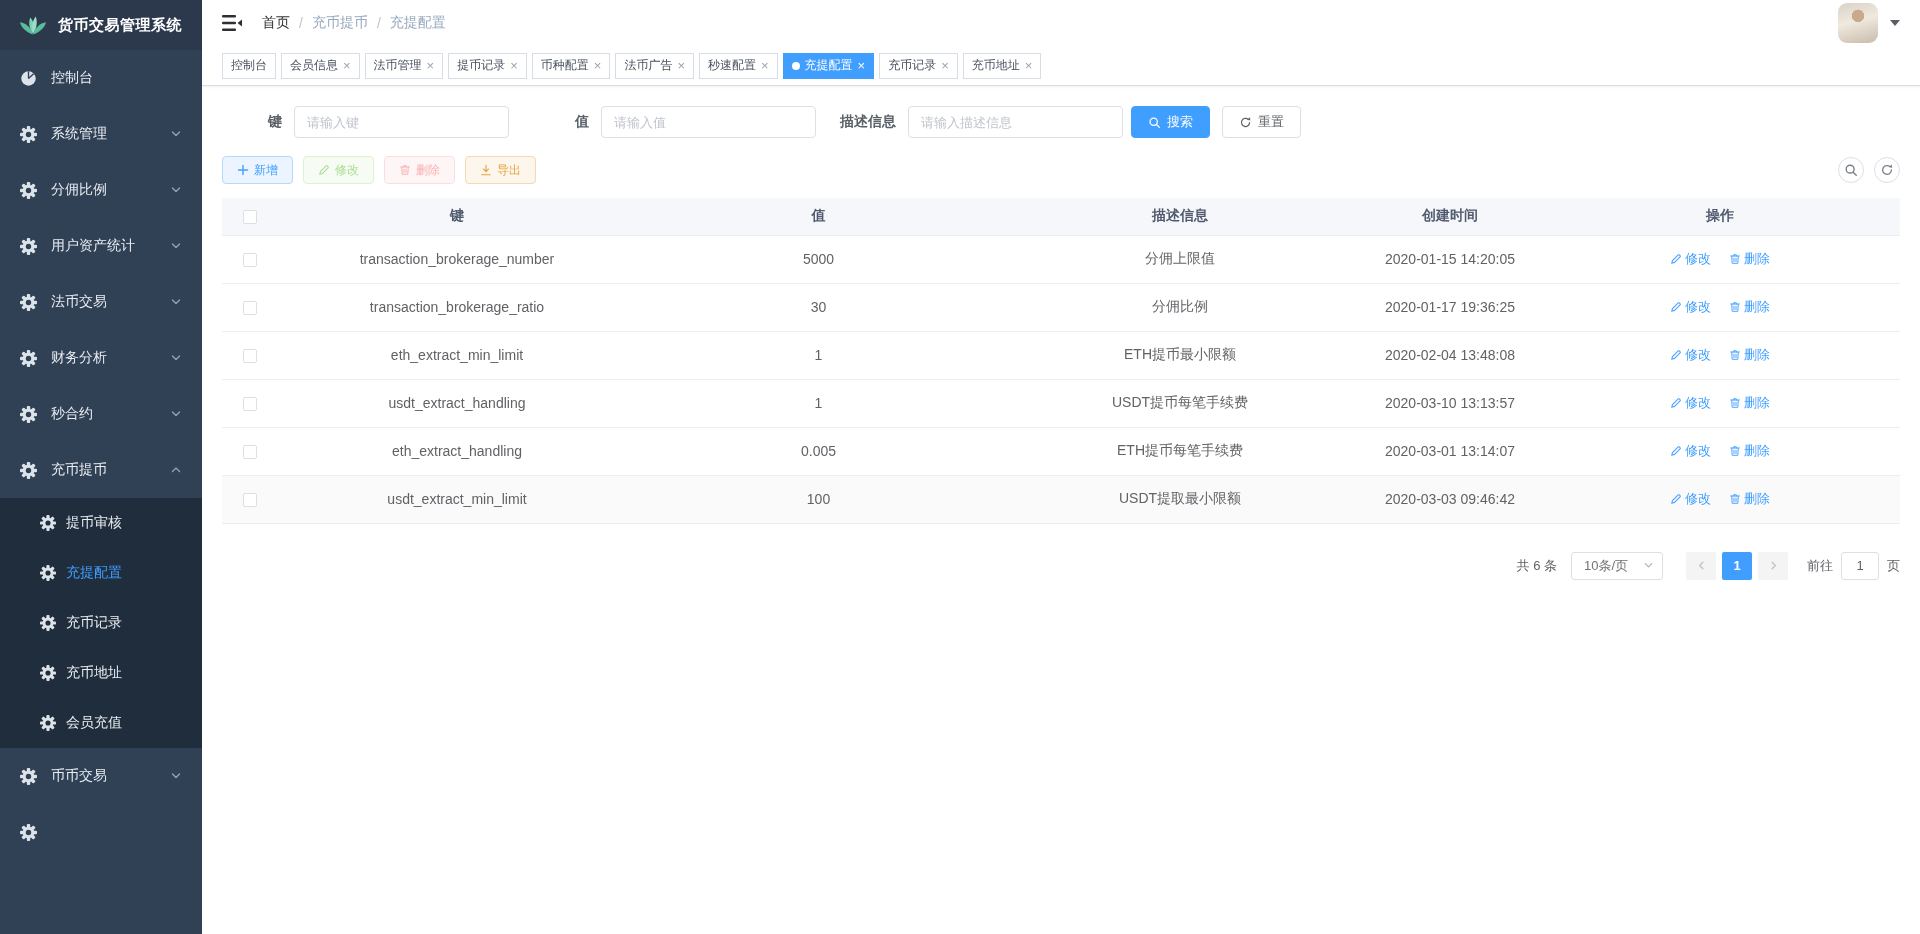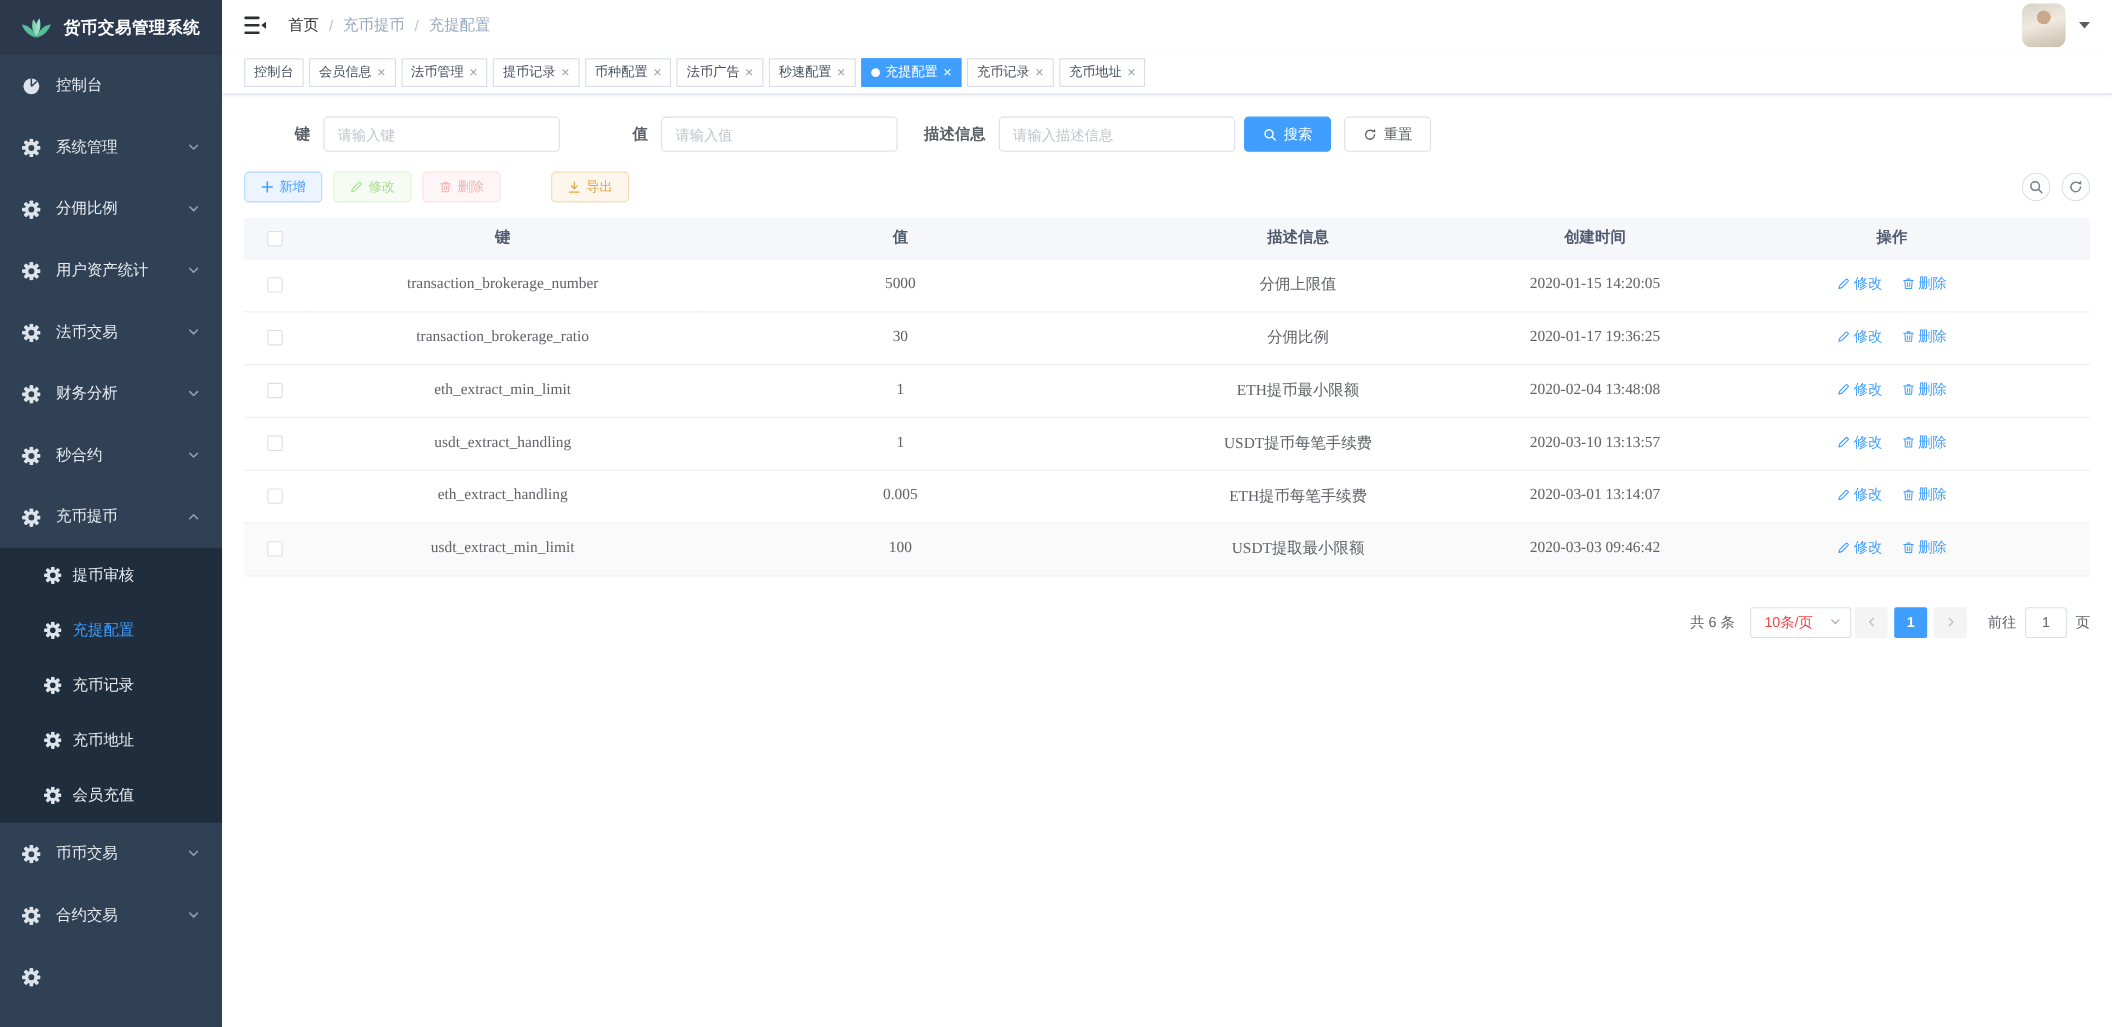--- a/index.html
+++ b/index.html
@@ -53,39 +53,39 @@
   .btn { height:32px; border-radius:4px; border:1px solid #dcdfe6; background:#fff; color:#606266; font-size:13px; display:inline-flex; align-items:center; gap:6px; padding:0 16px; cursor:pointer; font-family:inherit; }
   .btn svg { width:13px; height:13px; }
   .btn-primary { background:#409EFF; border-color:#409EFF; color:#fff; margin-left:8px; margin-right:12px; }
 
   .toolbar-row { display:flex; align-items:center; margin-top:18px; }
   .btn-plain { height:28px; padding:0 14px; font-size:12px; border-radius:4px; display:inline-flex; align-items:center; gap:5px; margin-right:10px; border:1px solid; cursor:pointer; background:#fff; font-family:inherit; }
   .btn-plain svg { width:12px; height:12px; }
   .btn-add { color:#409EFF; background:#ecf5ff; border-color:#b3d8ff; }
   .btn-edit { color:#67c23a; background:#f0f9eb; border-color:#c2e7b0; opacity:.55; }
   .btn-del { color:#f56c6c; background:#fef0f0; border-color:#fbc4c4; opacity:.55; }
-  .btn-exp { color:#e6a23c; background:#fdf6ec; border-color:#f5dab1;margin-left:36px; }
+  .btn-exp { color:#e6a23c; background:#fdf6ec; border-color:#f5dab1; }
   .toolbar-right { margin-left:auto; display:flex; gap:10px; }
   .circle-btn { width:26px; height:26px; border:1px solid #dcdfe6; border-radius:50%; display:flex; align-items:center; justify-content:center; color:#7a8089; background:#fff; cursor:pointer; }
   .circle-btn svg { width:14px; height:14px; }
 
   
   table { width:100%; border-collapse:collapse; table-layout:fixed; margin-top:14px; font-size:14px; }
   th { height:37px; background:#f5f7fa; color:#515a6e; font-weight:bold; text-align:center; border-bottom:1px solid #ebeef5; }
-  td { height:48px; text-align:center; color:#606266; border-bottom:1px solid #ebeef5; background:#fff; overflow:hidden; white-space:nowrap;font-family:Liberation Serif, serif; }
+  td { height:48px; text-align:center; color:#606266; border-bottom:1px solid #ebeef5; background:#fff; overflow:hidden; white-space:nowrap; }
   tr.hovered td { background:#fafafa; }
   .checkbox { display:inline-block; width:14px; height:14px; border:1px solid #dcdfe6; border-radius:2px; background:#fff; vertical-align:middle; cursor:pointer; }
   .link { color:#409EFF; font-size:13px; cursor:pointer; display:inline-flex; align-items:center; gap:3px; }
   .link svg { width:12px; height:12px; }
   .link + .link { margin-left:14px; }
 
   
   .pagination { display:flex; align-items:center; justify-content:flex-end; margin-top:28px; font-size:13px; color:#606266; }
   .pg-total { margin-right:14px; }
-  .pg-select { width:92px; height:28px; border:1px solid #dcdfe6; border-radius:3px; display:flex; align-items:center; padding:0 8px 0 12px; color:#ef4444; cursor:pointer; }
+  .pg-select { width:92px; height:28px; border:1px solid #dcdfe6; border-radius:3px; display:flex; align-items:center; padding:0 8px 0 12px; color:#737373; cursor:pointer; margin-right:20px; }
   .pg-select svg { width:11px; height:11px; margin-left:auto; color:#b0b4bb; }
   .pg-btn { width:30px; height:28px; background:#f4f4f5; border-radius:2px; display:flex; align-items:center; justify-content:center; color:#c0c4cc; margin:0 3px; cursor:pointer; }
   .pg-btn svg { width:11px; height:11px; }
   .pg-num { width:30px; height:28px; background:#409EFF; color:#fff; border-radius:2px; display:flex; align-items:center; justify-content:center; font-weight:bold; margin:0 3px; cursor:pointer; }
   .pg-goto { margin-left:16px; }
   .pg-input { width:38px; height:28px; border:1px solid #dcdfe6; border-radius:3px; text-align:center; margin:0 8px; font-size:13px; color:#606266; outline:none; font-family:inherit; }
 </style>
 </head>
 <body>
 
@@ -271,29 +271,20 @@
         </svg>
       <span>币币交易</span>
       <svg class="arrow">
           <use href="#i-chev-down"></use>
         </svg>
     </div>
     <div class="menu-item">
       <svg class="mi-icon">
           <use href="#i-gear"></use>
         </svg>
-      <span>合约交易</span>
-      <svg class="arrow">
-          <use href="#i-chev-down"></use>
-        </svg>
-    </div>
-    <div class="menu-item">
-      <svg class="mi-icon">
-          <use href="#i-gear"></use>
-        </svg>
     </div>
   </aside>
 
   <div class="main">
 
     <div class="topbar">
       <svg class="hamburger" viewBox="0 0 20 18">
         <g fill="#2d2f33">
           <rect y="1" width="14" height="2.4" rx="1"></rect>
           <rect y="7.8" width="14" height="2.4" rx="1"></rect>

